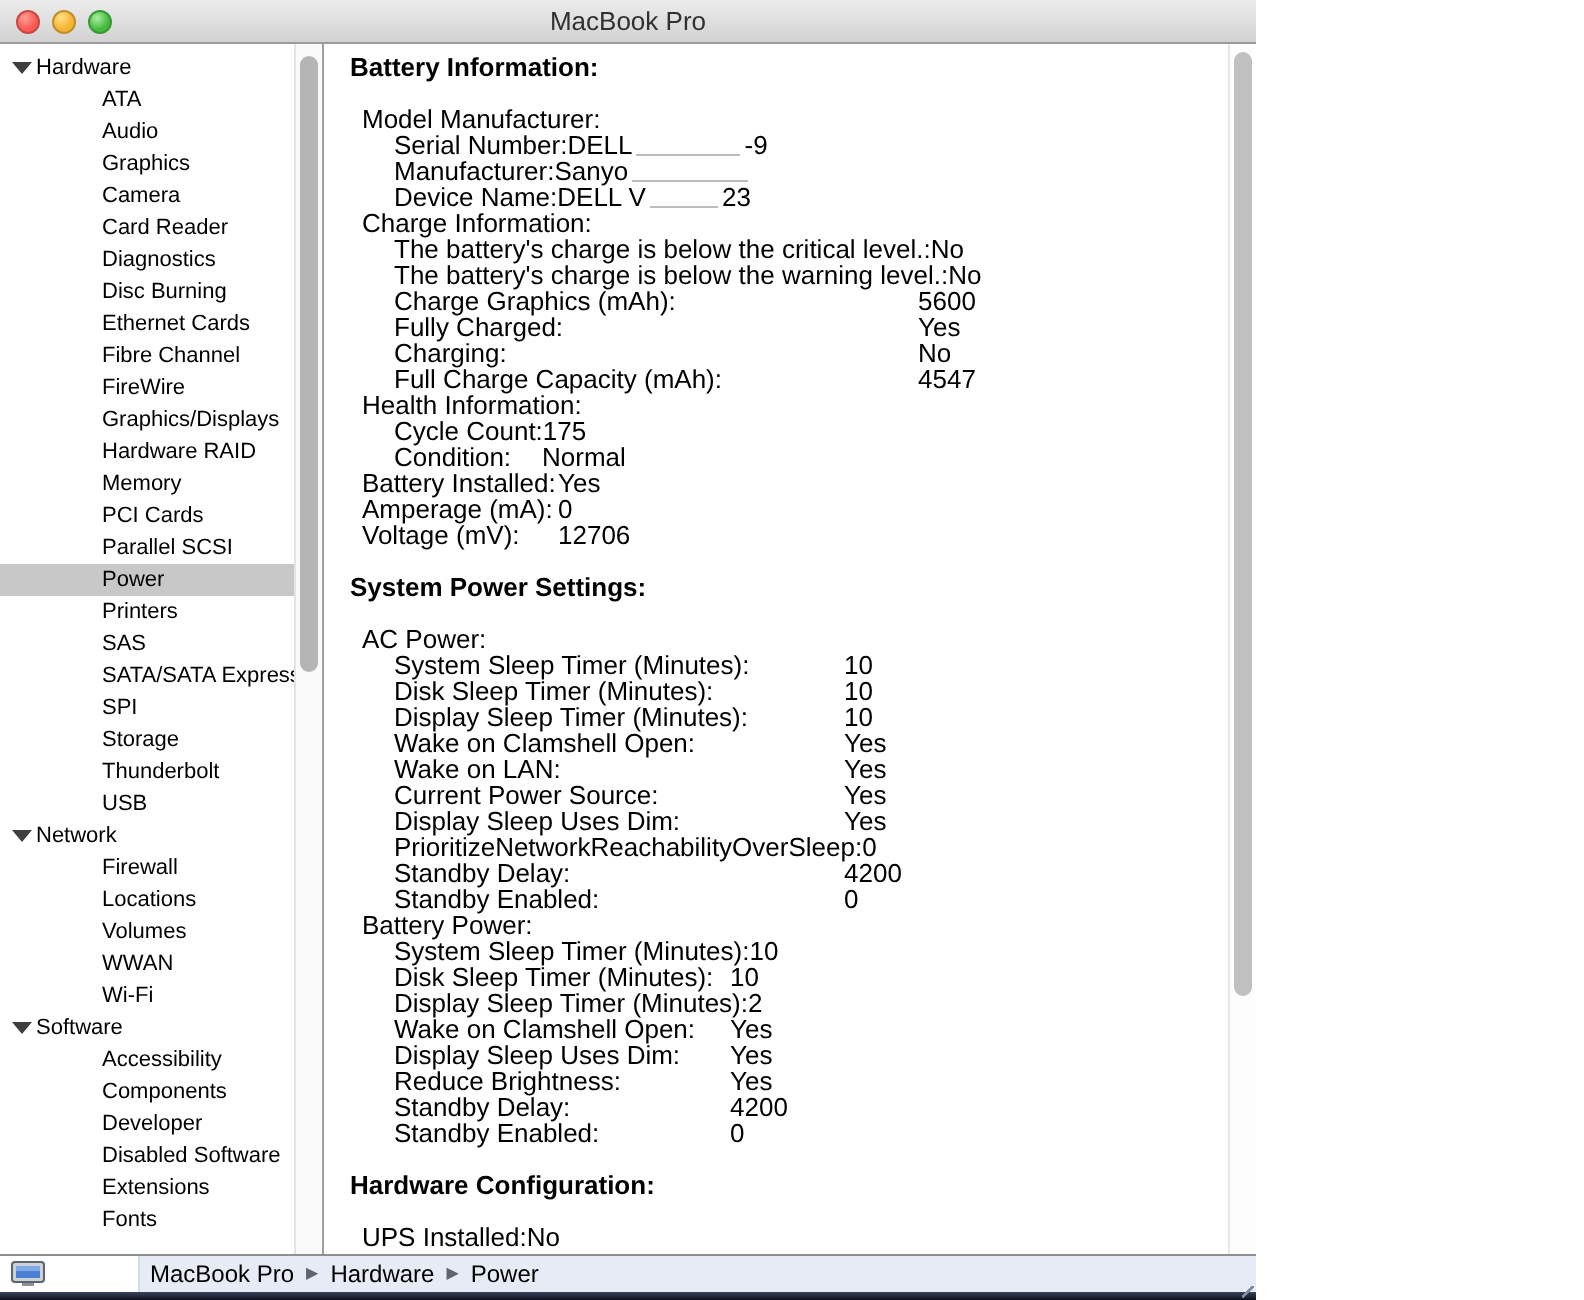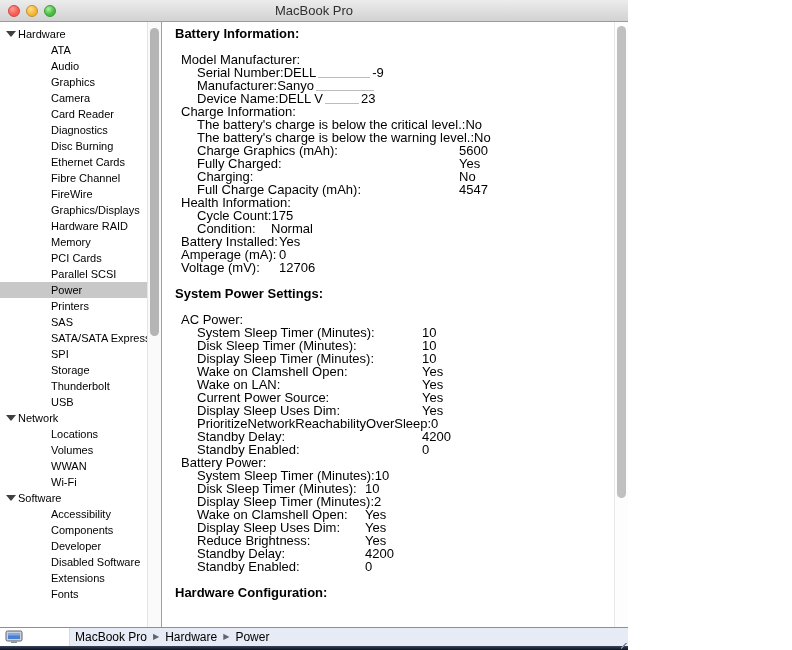--- a/index.html
+++ b/index.html
@@ -145,20 +145,21 @@
           <div class="side-row item">Parallel SCSI</div>
           <div class="side-row item selected">Power</div>
           <div class="side-row item">Printers</div>
           <div class="side-row item">SAS</div>
           <div class="side-row item">SATA/SATA Express</div>
           <div class="side-row item">SPI</div>
           <div class="side-row item">Storage</div>
           <div class="side-row item">Thunderbolt</div>
           <div class="side-row item">USB</div>
           <div class="side-row group"><span class="tri"></span>Network</div>
+          <div class="side-row item">Firewall</div>
           <div class="side-row item">Locations</div>
           <div class="side-row item">Volumes</div>
           <div class="side-row item">WWAN</div>
           <div class="side-row item">Wi-Fi</div>
           <div class="side-row group"><span class="tri"></span>Software</div>
           <div class="side-row item">Accessibility</div>
           <div class="side-row item">Components</div>
           <div class="side-row item">Developer</div>
           <div class="side-row item">Disabled Software</div>
           <div class="side-row item">Extensions</div>
@@ -204,20 +205,21 @@
           <div class="line g">Battery Power:</div>
           <div class="line r sec-bp"><span class="lbl">System Sleep Timer (Minutes):</span><span>10</span></div>
           <div class="line r sec-bp"><span class="lbl">Disk Sleep Timer (Minutes):</span><span>10</span></div>
           <div class="line r sec-bp"><span class="lbl">Display Sleep Timer (Minutes):</span><span>2</span></div>
           <div class="line r sec-bp"><span class="lbl">Wake on Clamshell Open:</span><span>Yes</span></div>
           <div class="line r sec-bp"><span class="lbl">Display Sleep Uses Dim:</span><span>Yes</span></div>
           <div class="line r sec-bp"><span class="lbl">Reduce Brightness:</span><span>Yes</span></div>
           <div class="line r sec-bp"><span class="lbl">Standby Delay:</span><span>4200</span></div>
           <div class="line r sec-bp"><span class="lbl">Standby Enabled:</span><span>0</span></div>
           <div class="line h1 gap1">Hardware Configuration:</div>
+          <div class="line r2 sec-ups gap1"><span class="lbl">UPS Installed:</span><span>No</span></div>
         </div>
       <div class="main-scroll">
         <div class="main-thumb"></div>
       </div>
     </div>
   </div>
 
   <div class="statusbar">
     <div class="icon-well">
       <svg class="comp-icon" viewBox="0 0 18 14">

